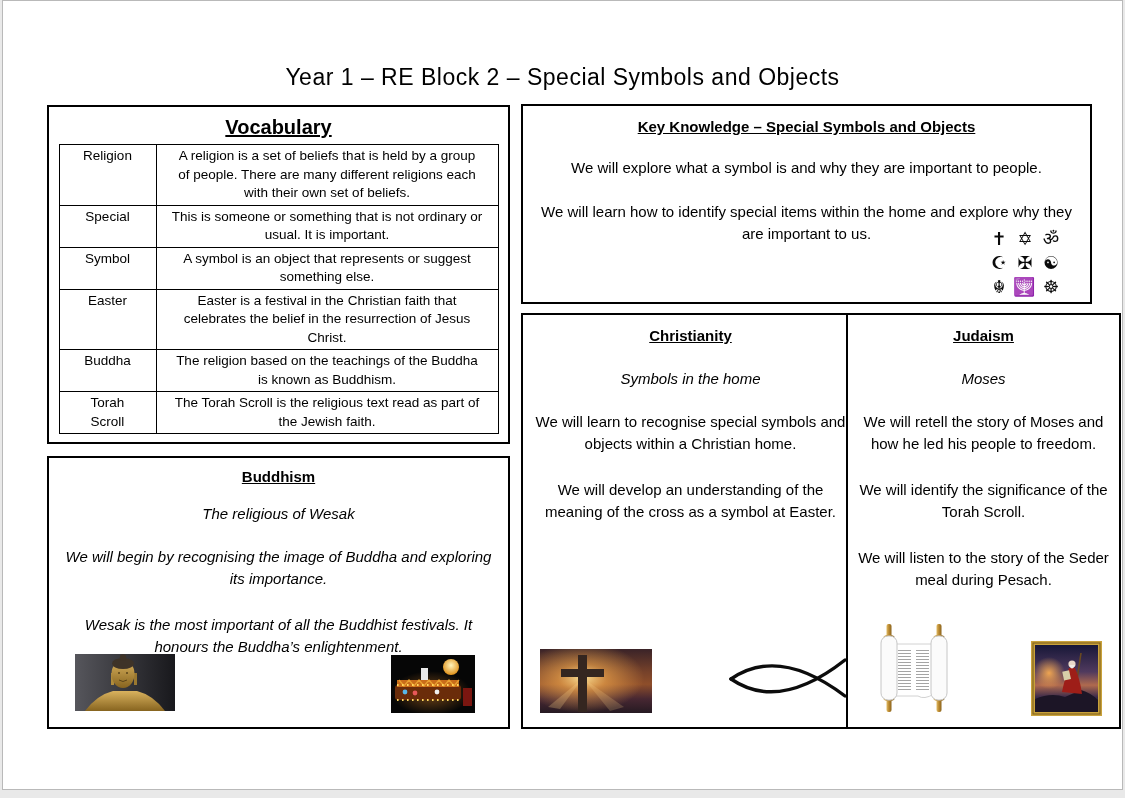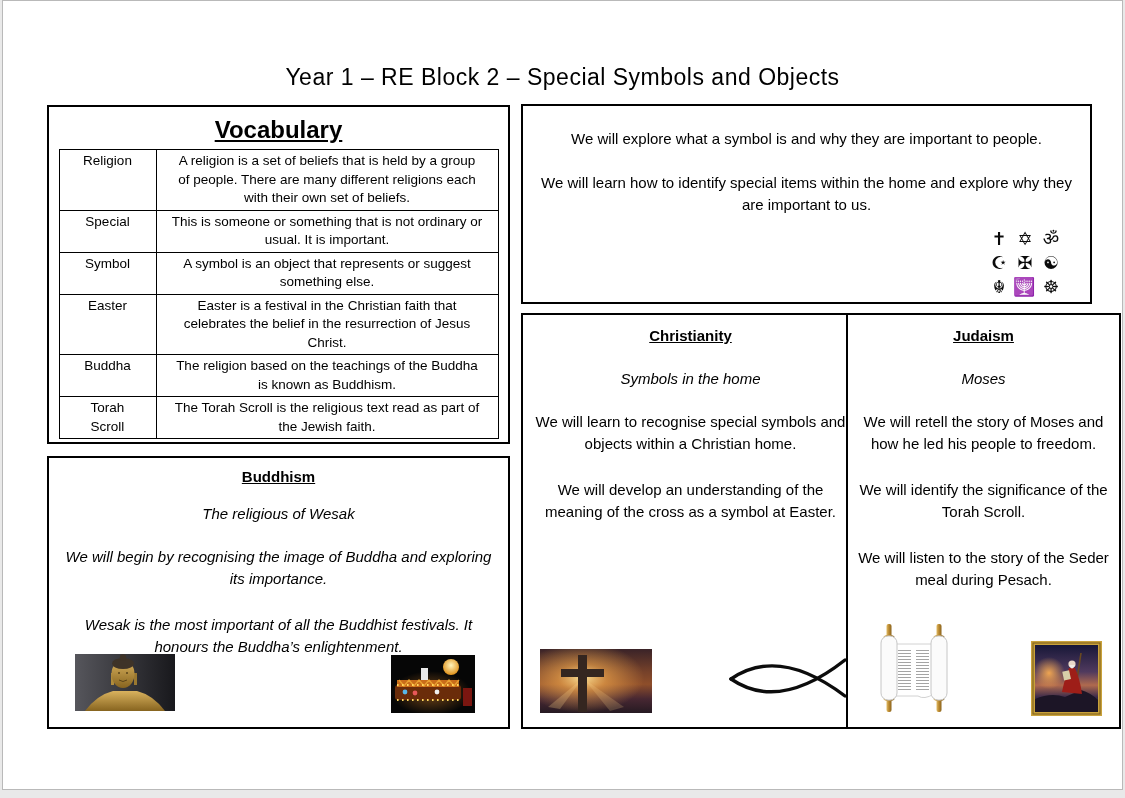--- a/index.html
+++ b/index.html
@@ -4,21 +4,21 @@
 <style>
   * { margin:0; padding:0; box-sizing:border-box; }
   html,body { width:1125px; height:798px; background:#e9e9e9; overflow:hidden;
               font-family:"Liberation Sans", sans-serif; color:#000; }
   .page { position:relative; width:1121px; height:790px; margin:0 auto;
           background:#fff; border:1px solid #b9b9b9; }
   .doc-title { position:absolute; top:50px; left:0; width:100%;
                text-align:center; font-size:23px; letter-spacing:0.5px;margin-top:13px; }
   .box { position:absolute; border:2px solid #000; background:#fff; text-align:center; }
   .heading { font-weight:bold; text-decoration:underline; font-size:15px; margin-top:12px; }
-  .vocab-heading { font-weight:bold; text-decoration:underline; font-size:24px; margin-top:9px; }
+  .vocab-heading { font-weight:bold; text-decoration:underline; font-size:20px; margin-top:9px; }
   .subtitle { font-style:italic; font-size:15px; margin-top:26px; }
   .para { font-size:15px; line-height:22px; margin:24px 10px 0; }
   .italic { font-style:italic; }
 
   
   .vocab-table { margin:5px auto 0; border-collapse:collapse; width:440px; }
   .vocab-table td { border:1.5px solid #000; font-size:13.5px; line-height:18.5px;
                     padding:2px 15px; vertical-align:top; text-align:center; }
   .vocab-table td.term { width:97px; }
 
@@ -72,20 +72,21 @@
       </tr>
       <tr>
         <td class="term">Torah Scroll</td>
         <td>The Torah Scroll is the religious text read as part of the Jewish faith.</td>
       </tr>
     </tbody>
       </table>
   </div>
 
   <div class="box" id="key-box" style="left:518px; top:103px; width:571px; height:200px;">
+    <div class="heading">Key Knowledge – Special Symbols and Objects</div>
     <p class="para">We will explore what a symbol is and why they are important to people.</p>
     <p class="para">We will learn how to identify special items within the home and explore why they are important to us.</p>
     <div class="symbols-grid">
       <span class="sym">✝</span>
       <span class="sym">✡</span>
       <span class="sym">ॐ</span>
       <span class="sym">☪</span>
       <span class="sym">✠</span>
       <span class="sym">☯</span>
       <span class="sym">☬</span>

